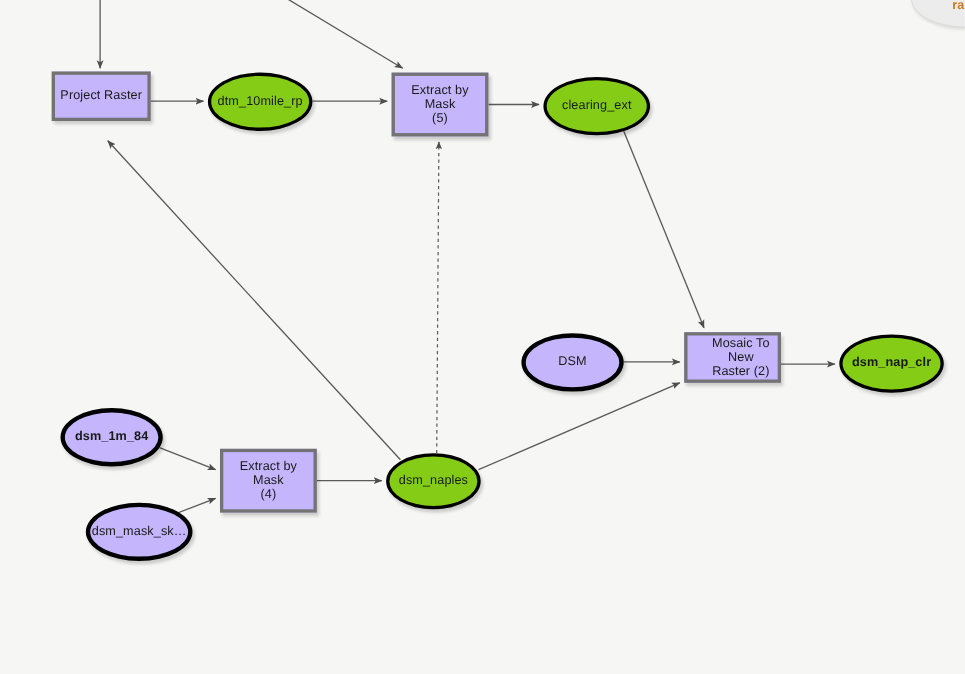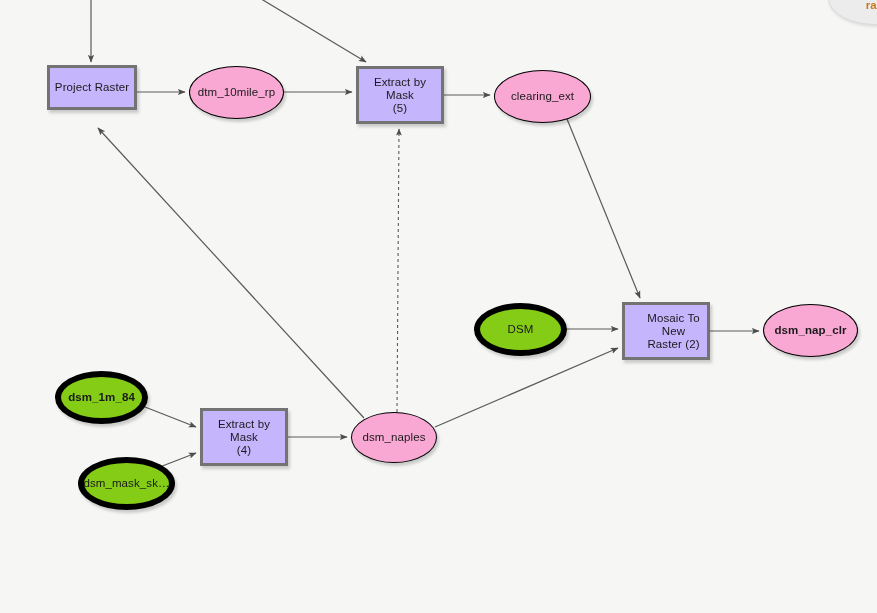--- a/index.html
+++ b/index.html
@@ -41,28 +41,28 @@
     letter-spacing: 0.1px;
     z-index: 5;
   }
   .node-tool {
     background: #c4b5fd;
     border: 3px solid #737373;
     border-radius: 0;
     box-shadow: 2px 3px 3px rgba(0,0,0,0.18);
   }
   .node-green {
-    background: #f9a8d4;
-    border: 1px solid #000000;
+    background: #84cc16;
+    border: 3px solid #000000;
     border-radius: 50%;
     box-shadow: 2px 3px 3px rgba(0,0,0,0.18);
   }
   .node-blue {
-    background: #84cc16;
-    border: 6px solid #000000;
+    background: #c4b5fd;
+    border: 4px solid #000000;
     border-radius: 50%;
     box-shadow: 2px 3px 3px rgba(0,0,0,0.18);
     text-align: right;
   }
   .node-ghost {
     background: #ececec;
     border: 1px solid #dcdcdc;
     border-radius: 50%;
     color: #c97b1e;
     font-weight: bold;
@@ -117,21 +117,21 @@
       <div class="node node-green" style="left: 494px; top: 70px; width: 97px; height: 53px; text-align: right;">
         <span class="node-label">clearing_ext</span>
       </div>
       <div class="node node-ghost" style="left: 828px; top: -28px; width: 97px; height: 53px;">
         <span class="node-label">ground
 rast</span>
       </div>
       <div class="node node-blue" style="left: 474px; top: 303px; width: 93px; height: 53px;">
         <span class="node-label">DSM</span>
       </div>
-      <div class="node node-tool" style="left: 622px; top: 302px; width: 88px; height: 58px; padding-left: 15px;">
+      <div class="node node-tool" style="left: 622px; top: 302px; width: 88px; height: 46px; padding-left: 15px;">
         <span class="node-label">Mosaic To New
 Raster (2)</span>
       </div>
       <div class="node node-green" style="left: 763px; top: 304px; width: 95px; height: 53px; font-weight: bold;">
         <span class="node-label">dsm_nap_clr</span>
       </div>
       <div class="node node-blue" style="left: 55px; top: 371px; width: 93px; height: 53px; font-weight: bold;">
         <span class="node-label">dsm_1m_84</span>
       </div>
       <div class="node node-tool" style="left: 200px; top: 408px; width: 88px; height: 58px;">

